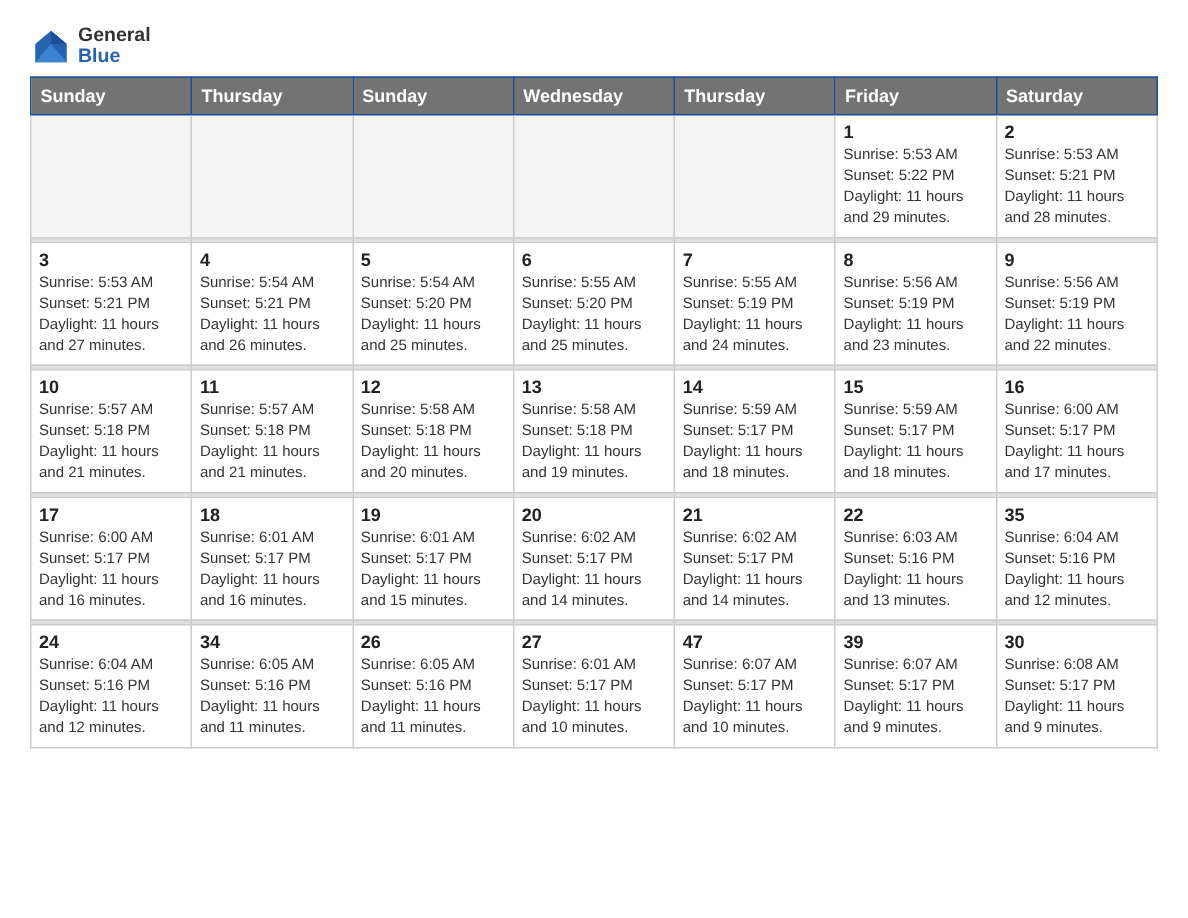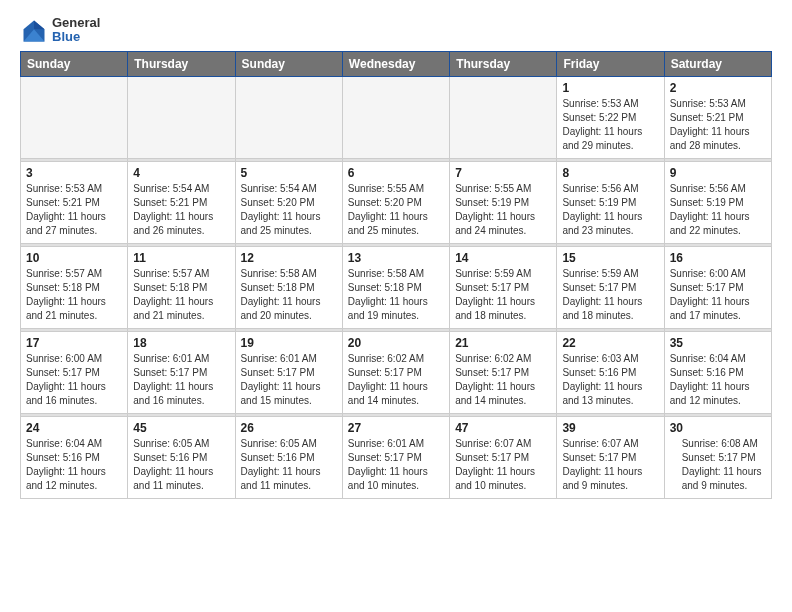--- a/index.html
+++ b/index.html
@@ -342,21 +342,21 @@
         </tr>
         <tr>
           <td>
             <span class="day-number">24</span>
             <div class="day-detail" style="white-space: pre-line;">Sunrise: 6:04 AM
 Sunset: 5:16 PM
 Daylight: 11 hours
 and 12 minutes.</div>
           </td>
           <td>
-            <span class="day-number">45</span>
+            <span class="day-number">34</span>
             <div class="day-detail" style="white-space: pre-line;">Sunrise: 6:05 AM
 Sunset: 5:16 PM
 Daylight: 11 hours
 and 11 minutes.</div>
           </td>
           <td>
             <span class="day-number">26</span>
             <div class="day-detail" style="white-space: pre-line;">Sunrise: 6:05 AM
 Sunset: 5:16 PM
 Daylight: 11 hours
@@ -378,21 +378,21 @@
           </td>
           <td>
             <span class="day-number">39</span>
             <div class="day-detail" style="white-space: pre-line;">Sunrise: 6:07 AM
 Sunset: 5:17 PM
 Daylight: 11 hours
 and 9 minutes.</div>
           </td>
           <td>
             <span class="day-number">30</span>
-            <div class="day-detail" style="white-space: pre-line; margin-left: 12px;">Sunrise: 6:08 AM
+            <div class="day-detail" style="white-space: pre-line;">Sunrise: 6:08 AM
 Sunset: 5:17 PM
 Daylight: 11 hours
 and 9 minutes.</div>
           </td>
         </tr>
       </tbody>
   </table>
 </div>
 
 </body></html>

